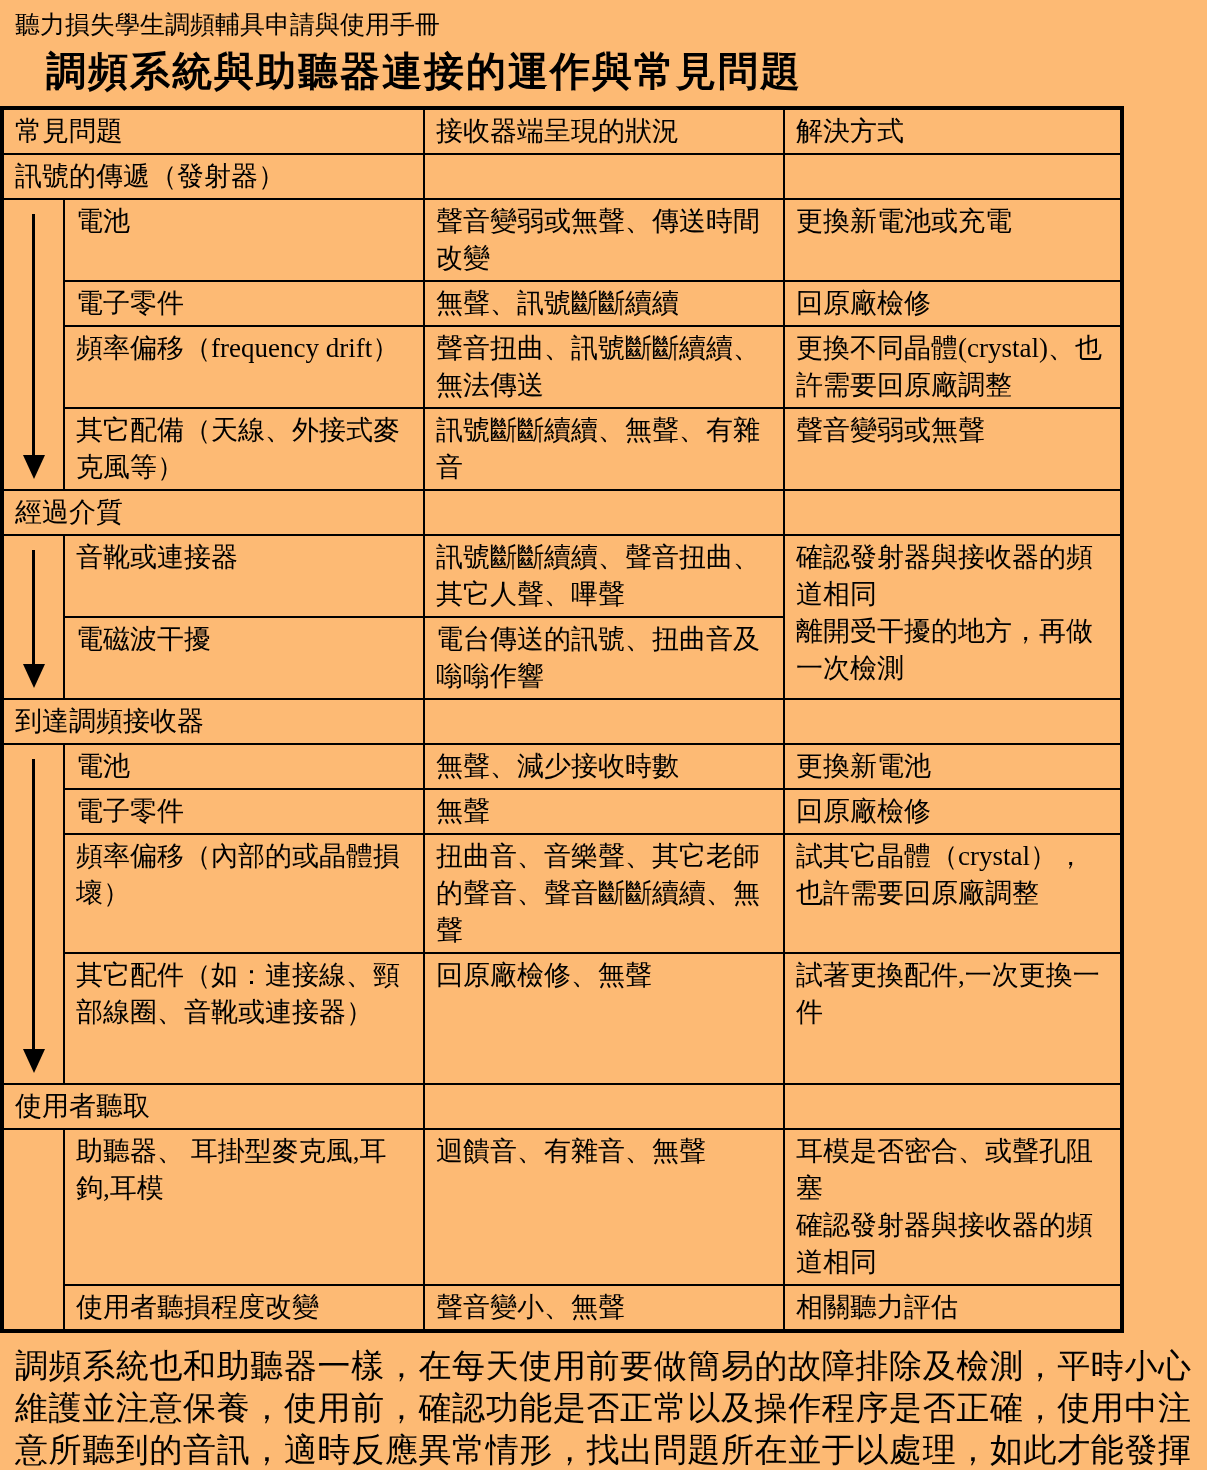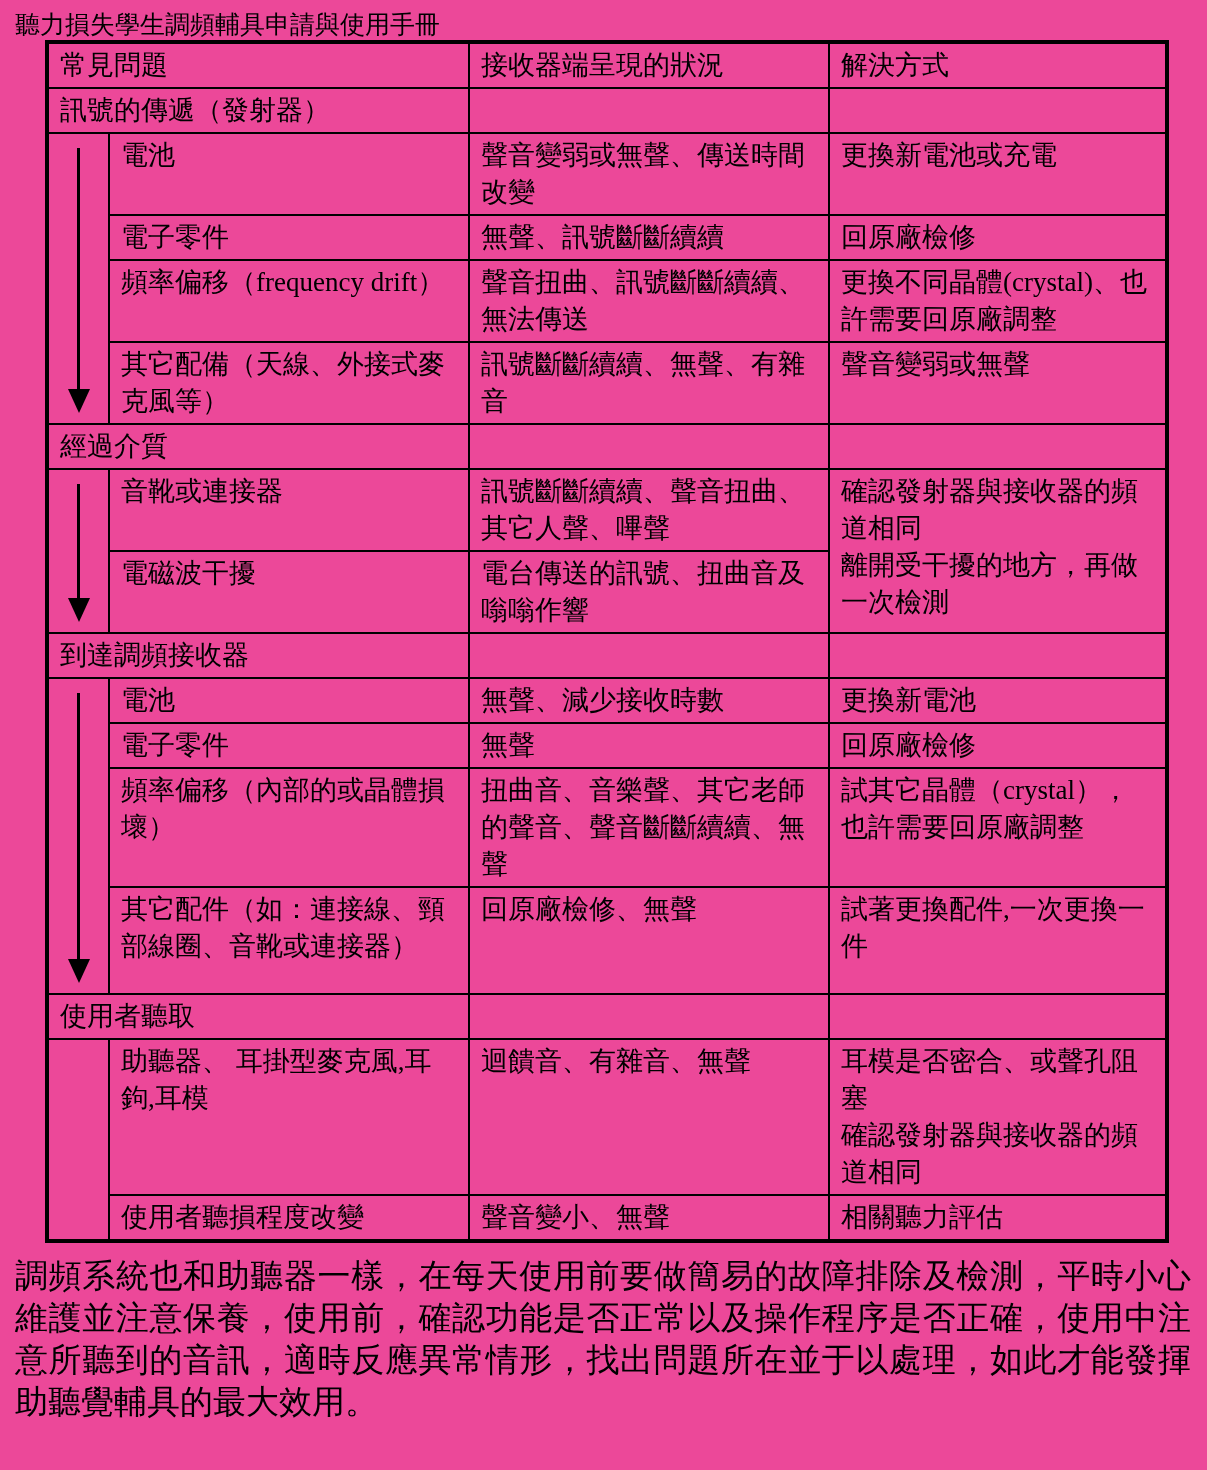--- a/index.html
+++ b/index.html
@@ -1,41 +1,40 @@
 <!DOCTYPE html>
 <html><head>
 <meta charset="utf-8">
 <style>
   html, body { margin: 0; padding: 0; background: #ffffff; }
   .page {
     position: relative;
     width: 1207px;
     height: 1470px;
-    background: #ec4899;
+    background: #fdba74;
     color: #000000;
     font-family: "Liberation Serif", "DejaVu Serif", serif;
     overflow: hidden;
     box-sizing: border-box;
   }
   .doc-header {
     font-size: 25px;
     line-height: 30px;
     padding: 10px 0 0 15px;
   }
   .page-title {
     font-size: 40px;
     font-weight: bold;
     letter-spacing: 2px;
     margin: 8px 0 10px 46px;
     line-height: 48px;
   }
   table.trouble {
     border-collapse: collapse;
     table-layout: fixed;
-    margin-left: 45px;
     width: 1120px;
     border: 4px solid #000;
   }
   table.trouble td {
     border: 2px solid #000;
     font-size: 27px;
     line-height: 37px;
     padding: 3px 10px 3px 11px;
     vertical-align: top;
     white-space: pre-line;
@@ -66,20 +65,21 @@
     text-align: justify;
   }
 </style>
 </head>
 <body>
 
 <div class="page">
 
   <div class="doc-header">聽力損失學生調頻輔具申請與使用手冊</div>
 
+  <div class="page-title">調頻系統與助聽器連接的運作與常見問題</div>
 
   <table class="trouble">
     <colgroup>
       <col style="width:62px">
         <col style="width:360px">
         <col style="width:360px">
         <col style="width:338px">
     </colgroup>
 
     <tbody>
@@ -162,21 +162,21 @@
     <tr style="height:37px">
       <td>電子零件</td>
       <td>無聲</td>
       <td>回原廠檢修</td>
     </tr>
     <tr style="height:115px">
       <td>頻率偏移（內部的或晶體損壞）</td>
       <td>扭曲音、音樂聲、其它老師的聲音、聲音斷斷續續、無聲</td>
       <td>試其它晶體（crystal），也許需要回原廠調整</td>
     </tr>
-    <tr style="height:107px">
+    <tr style="height:131px">
       <td>其它配件（如：連接線、頸部線圈、音靴或連接器）</td>
       <td>回原廠檢修、無聲</td>
       <td>試著更換配件,一次更換一件</td>
     </tr>
 
     <tr style="height:36px">
       <td colspan="2">使用者聽取</td>
       <td></td>
       <td></td>
     </tr>

